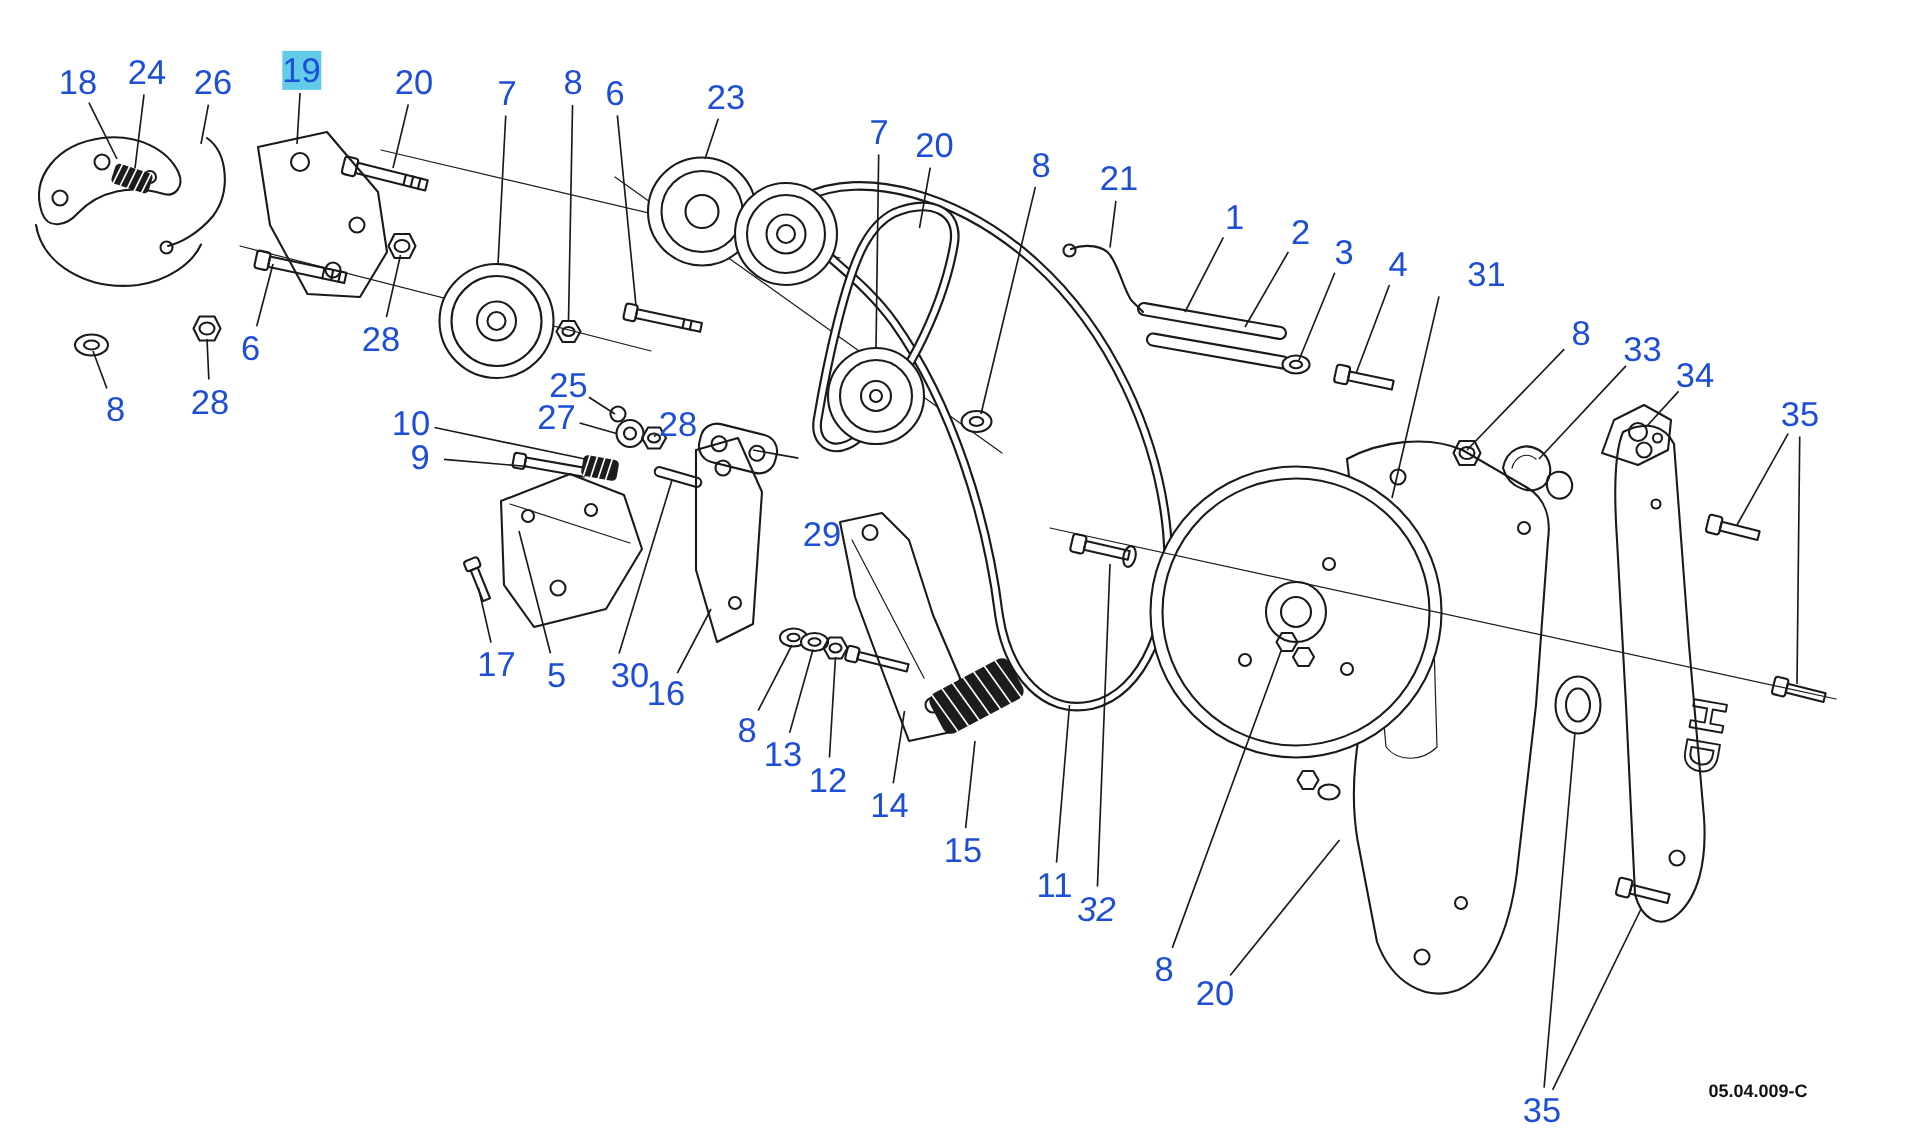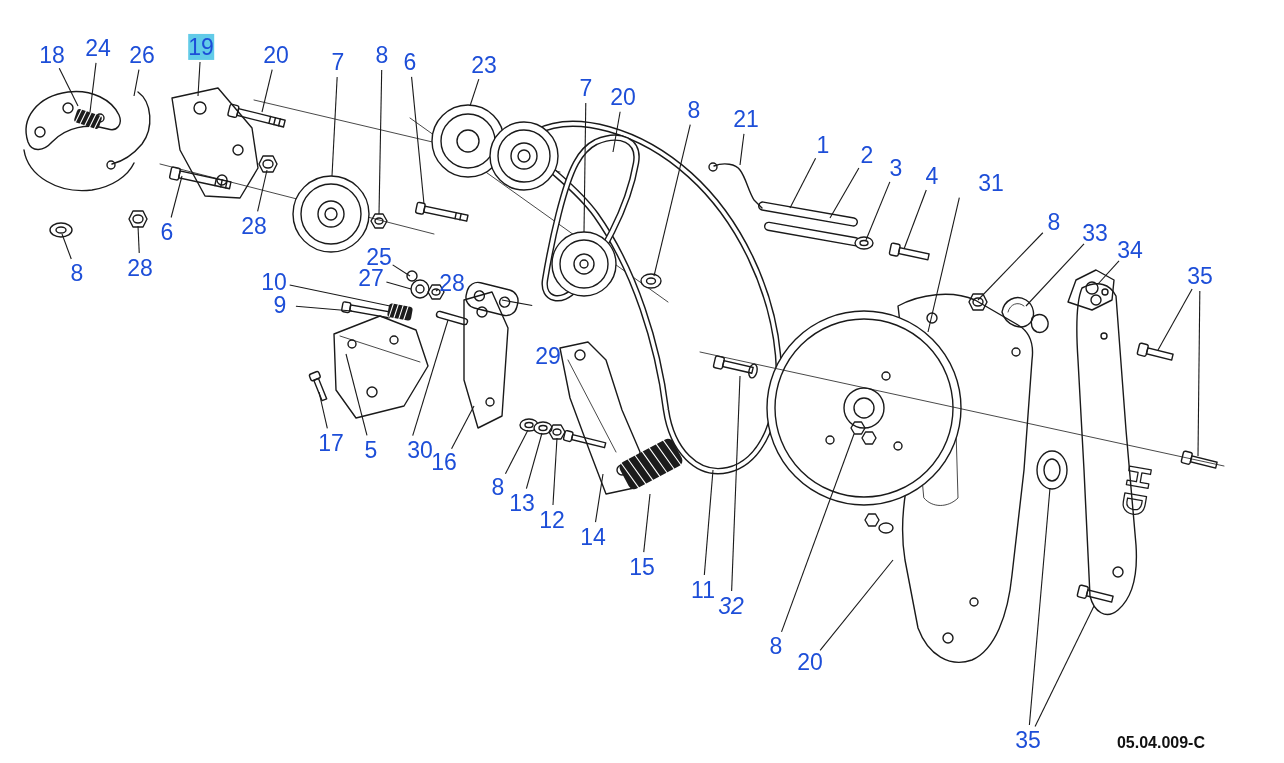--- a/index.html
+++ b/index.html
@@ -23,22 +23,22 @@
     transform: translate(-50%, -50%);
     font-size: 23px;
     line-height: 1.05;
     color: #1d4ed8;
     white-space: nowrap;
     z-index: 5;
   }
   .callout.highlighted { padding: 1px 0; }
   .figure-code {
     position: absolute;
-    right: 79px; bottom: 11px;
-    font-size: 16px;
+    right: 79px; bottom: 29px;
+    font-size: 12px;
     font-weight: bold;
     color: #111;
     z-index: 5;
   }
   svg .ln { fill: none; stroke: #1a1a1a; stroke-width: 1.4; stroke-linejoin: round; stroke-linecap: round; }
   svg .thin { stroke-width: 0.8; }
   svg .wfill { fill: #ffffff; }
   svg .dark { fill: #1c1c1c; stroke: none; }
   svg .coil { stroke: #ffffff; stroke-width: 1.1; }
   svg .belt-outline { fill: none; stroke: #1a1a1a; stroke-width: 6.5; }

